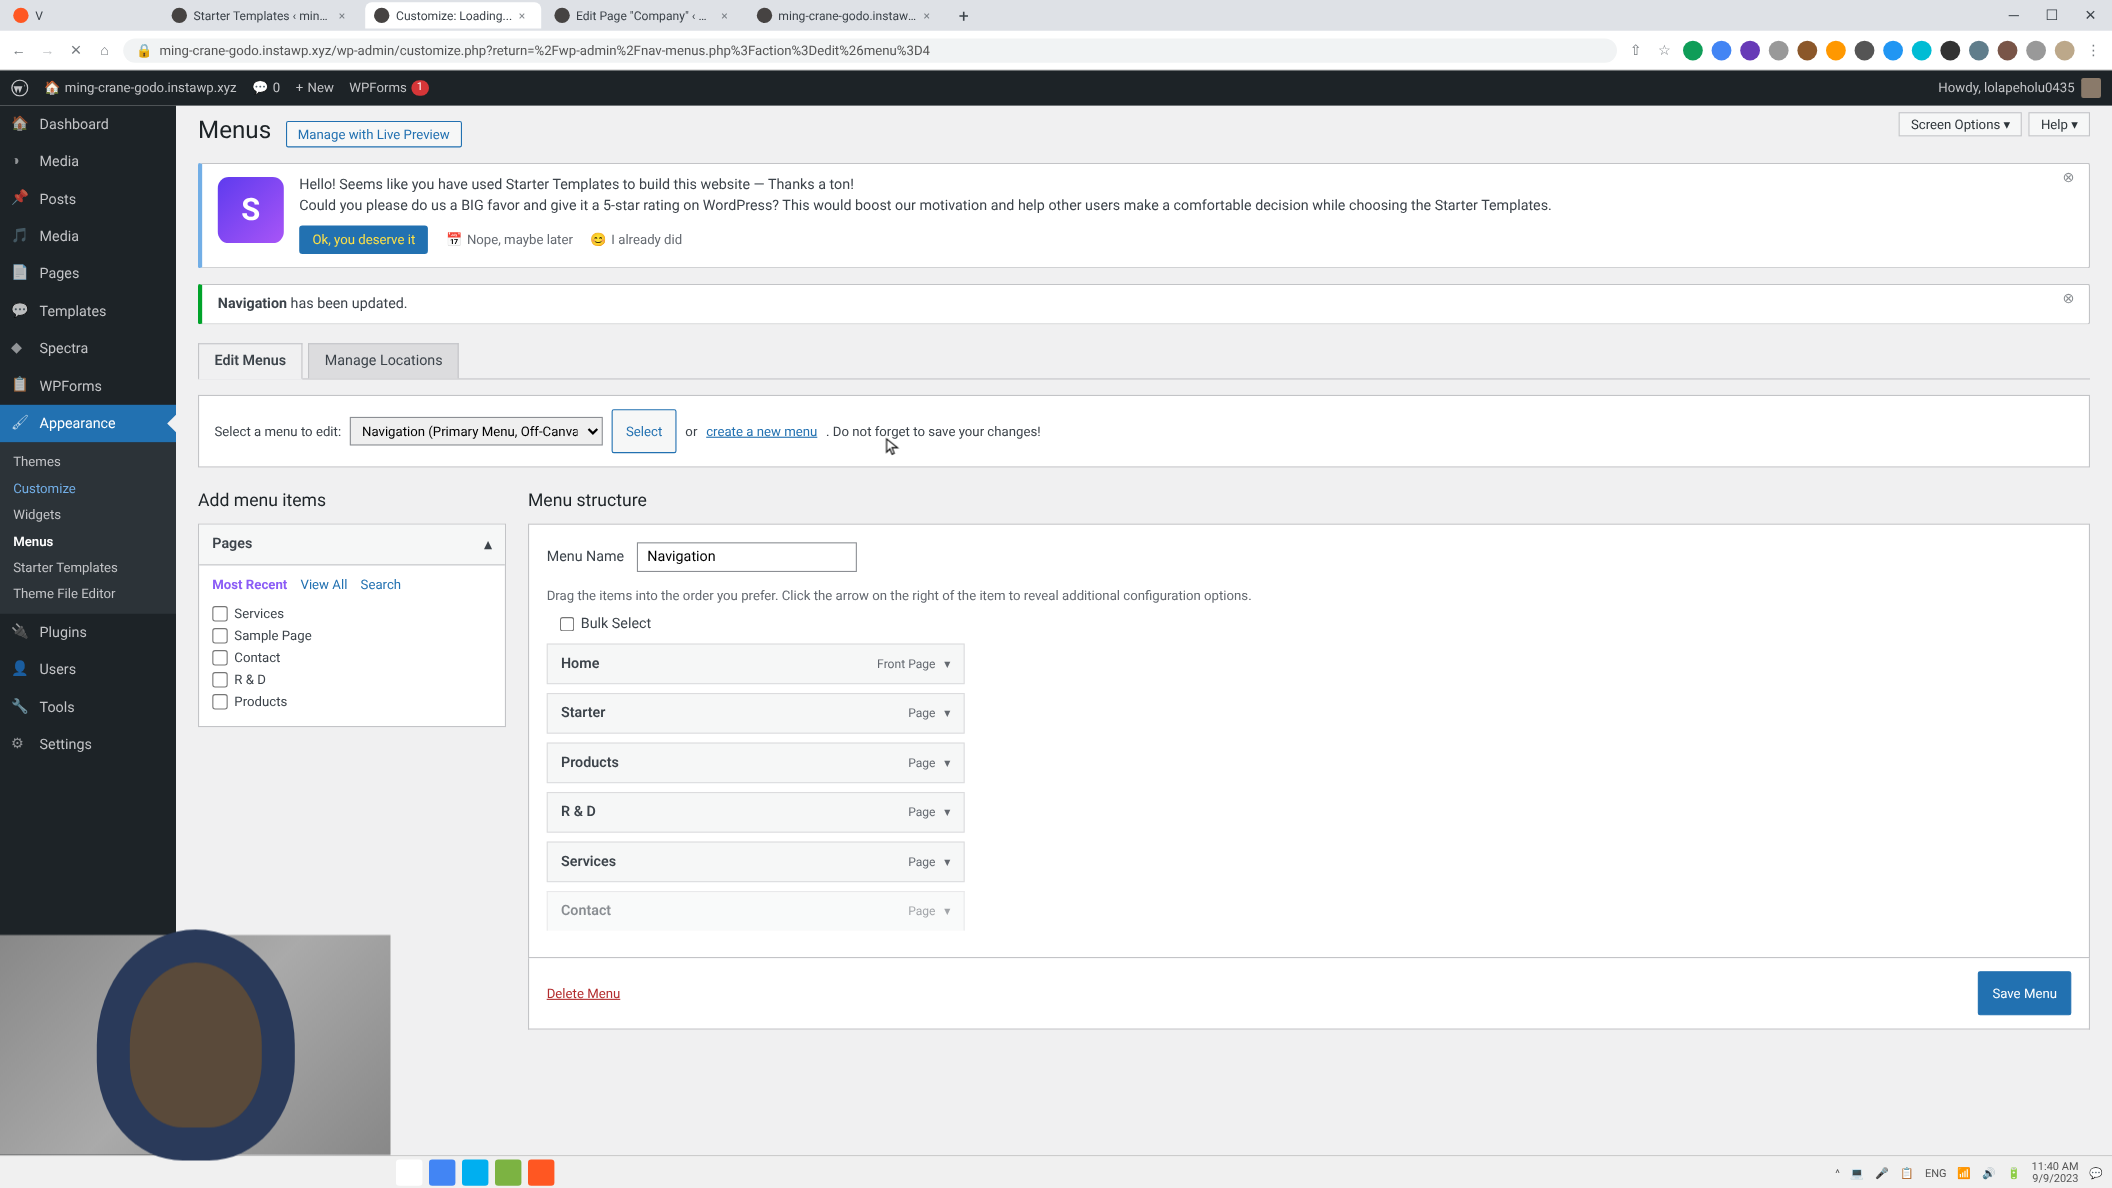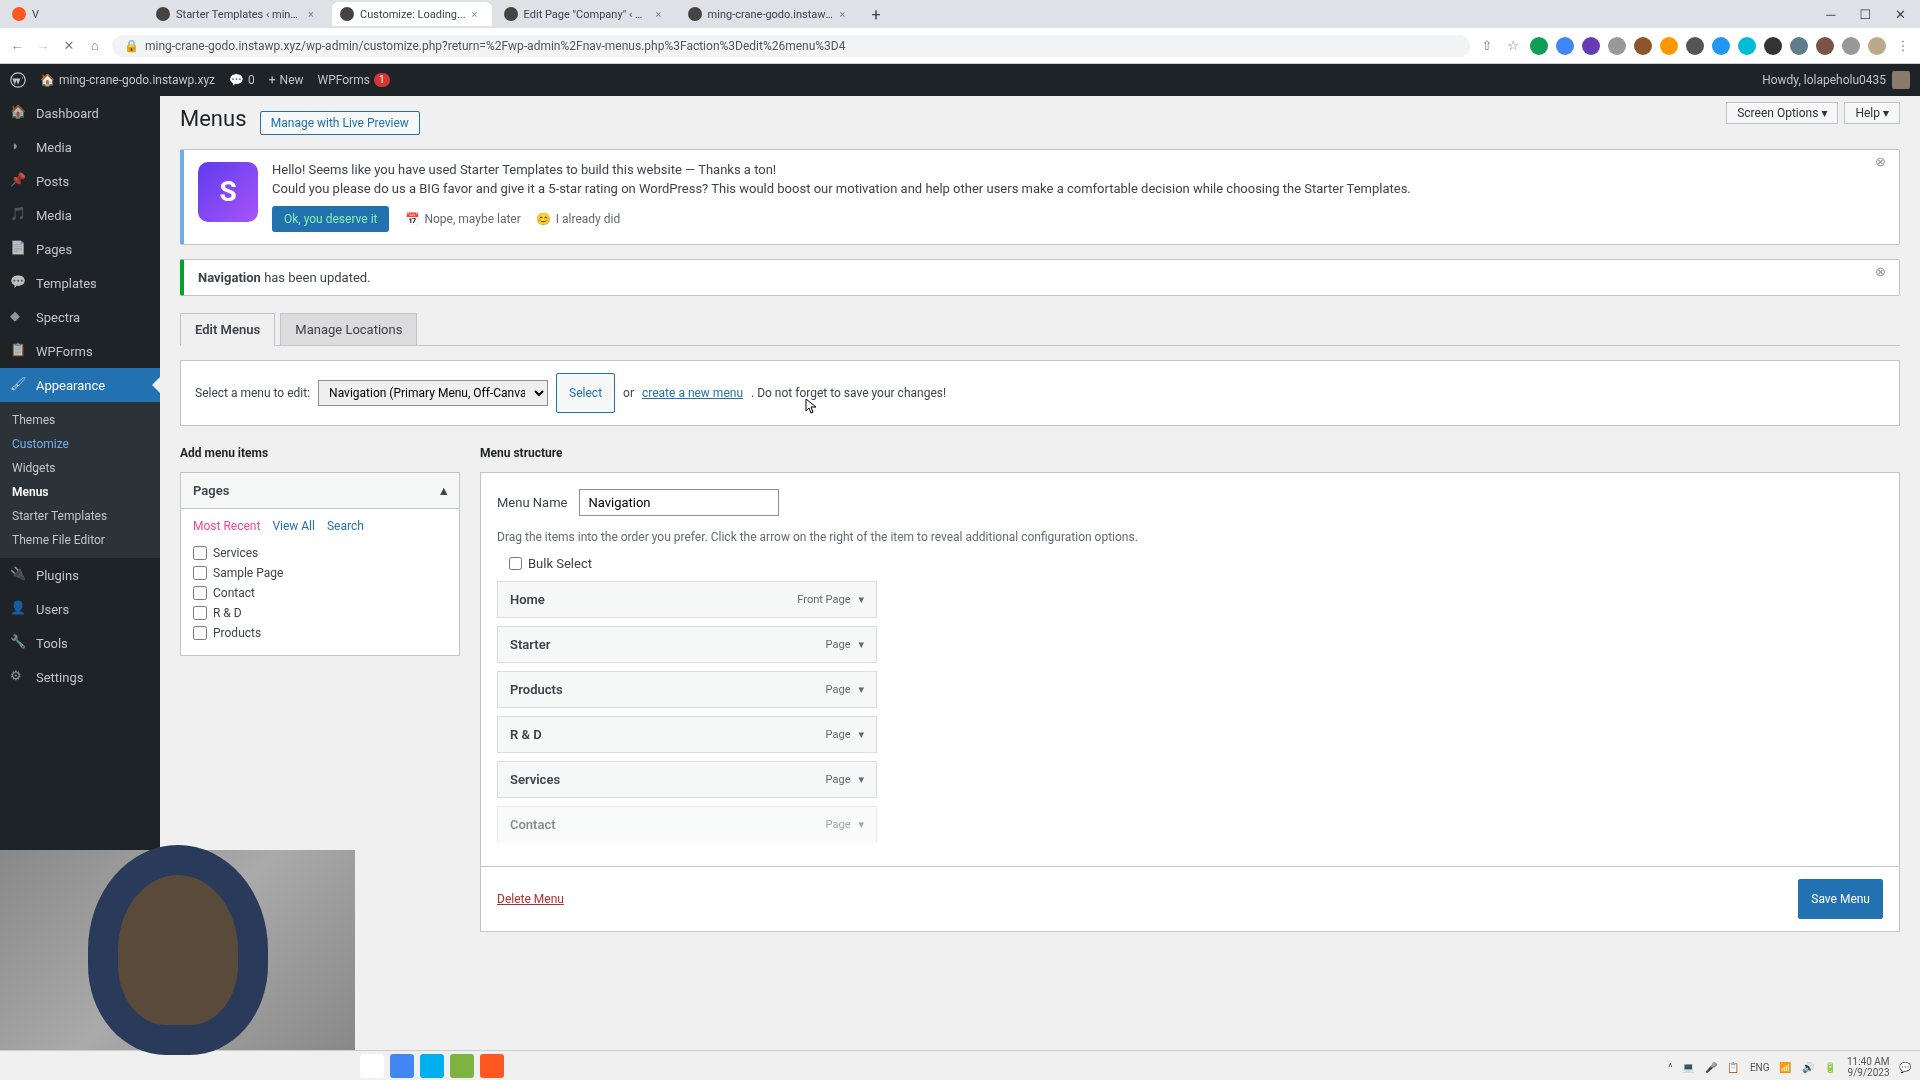--- a/index.html
+++ b/index.html
@@ -30,40 +30,40 @@
 .submenu-item.current{color:#fff;font-weight:600}
 .mi-icon{width:18px;height:18px;opacity:.7}
 .content{flex:1;padding:10px 20px;overflow-y:auto;position:relative}
 .top-actions{position:absolute;right:20px;top:6px;display:flex;gap:6px}
 .screen-btn{background:#f6f7f7;border:1px solid #c3c4c7;padding:3px 10px;font-size:12px;cursor:pointer;color:#2c3338}
 h1{font-size:22px;font-weight:400;display:inline-block;margin-right:10px;color:#1d2327}
 .page-title-action{background:#f6f7f7;border:1px solid #2271b1;color:#2271b1;padding:4px 10px;font-size:12px;cursor:pointer;border-radius:2px;vertical-align:middle}
 .notice{background:#fff;border:1px solid #c3c4c7;border-left:4px solid #72aee6;padding:12px 14px;margin:14px 0;display:flex;gap:14px;position:relative;border-radius:2px}
 .notice.success{border-left-color:#00a32a}
 .st-logo{width:60px;height:60px;background:linear-gradient(135deg,#5e3bee,#a855f7);border-radius:10px;display:flex;align-items:center;justify-content:center;color:#fff;font-size:28px;font-weight:bold;flex-shrink:0}
-.notice-btn{background:#2271b1;color:#86efac;border:none;padding:6px 12px;border-radius:3px;font-size:12px;cursor:pointer}
+.notice-btn{background:#2271b1;color:#fde047;border:none;padding:6px 12px;border-radius:3px;font-size:12px;cursor:pointer}
 .notice-link{color:#646970;font-size:12px;cursor:pointer;display:inline-flex;align-items:center;gap:4px}
 .notice-dismiss{position:absolute;right:4px;top:4px;width:20px;height:20px;cursor:pointer;opacity:.6}
 .nav-tabs{border-bottom:1px solid #c3c4c7;margin:16px 0 0}
 .nav-tab{display:inline-block;background:#dcdcde;border:1px solid #c3c4c7;border-bottom:none;padding:8px 14px;font-size:13px;cursor:pointer;margin-right:2px;position:relative;top:1px}
 .nav-tab.active{background:#f0f0f1;border-bottom:1px solid #f0f0f1;font-weight:600}
 .menu-edit-box{background:#fff;border:1px solid #c3c4c7;padding:12px 14px;margin-top:14px;display:flex;align-items:center;gap:8px;font-size:12px}
 .select-menu{border:1px solid #8c8f94;padding:4px 6px;font-size:12px;width:230px}
 .btn{background:#f6f7f7;border:1px solid #2271b1;color:#2271b1;padding:12px 12px;font-size:12px;cursor:pointer;border-radius:2px}
 .btn-primary{background:#2271b1;color:#fff;border-color:#2271b1}
 .link{color:#2271b1;text-decoration:underline;cursor:pointer}
 .columns{display:flex;gap:20px;margin-top:20px}
 .col-left{width:280px}
 .col-right{flex:1}
-h2{font-size:12px;font-weight:700;margin-bottom:12px;color:#1d2327}
+h2{font-size:16px;font-weight:400;margin-bottom:12px;color:#1d2327}
 .accordion{background:#fff;border:1px solid #c3c4c7}
 .accordion-head{background:#f6f7f7;border-bottom:1px solid #c3c4c7;padding:10px 12px;font-weight:600;font-size:13px;display:flex;justify-content:space-between;cursor:pointer}
 .inner-tabs{display:flex;gap:12px;padding:10px 12px 6px;font-size:12px}
 .inner-tab{cursor:pointer;color:#2271b1}
-.inner-tab.active{color:#ec4899;font-weight:400}
+.inner-tab.active{color:#8b5cf6;font-weight:700}
 .page-list{padding:4px 12px 12px}
 .page-check{display:flex;align-items:center;gap:6px;padding:3px 0;font-size:12px}
 .page-check input{width:14px;height:14px}
 .menu-structure{background:#fff;border:1px solid #c3c4c7;padding:16px;position:relative}
 .menu-name-row{display:flex;align-items:center;gap:12px;margin-bottom:14px}
 .menu-name-input{border:1px solid #8c8f94;padding:5px 8px;width:200px;font-size:13px}
 .hint{font-size:12px;color:#646970;margin-bottom:12px}
 .bulk-row{display:flex;align-items:center;gap:6px;margin-bottom:10px;margin-left:12px}
 .menu-item-bar{width:380px;background:#f6f7f7;border:1px solid #dcdcde;padding:10px 12px;margin-bottom:8px;display:flex;justify-content:space-between;align-items:center;cursor:move}
 .mi-title{font-weight:600;font-size:13px}

